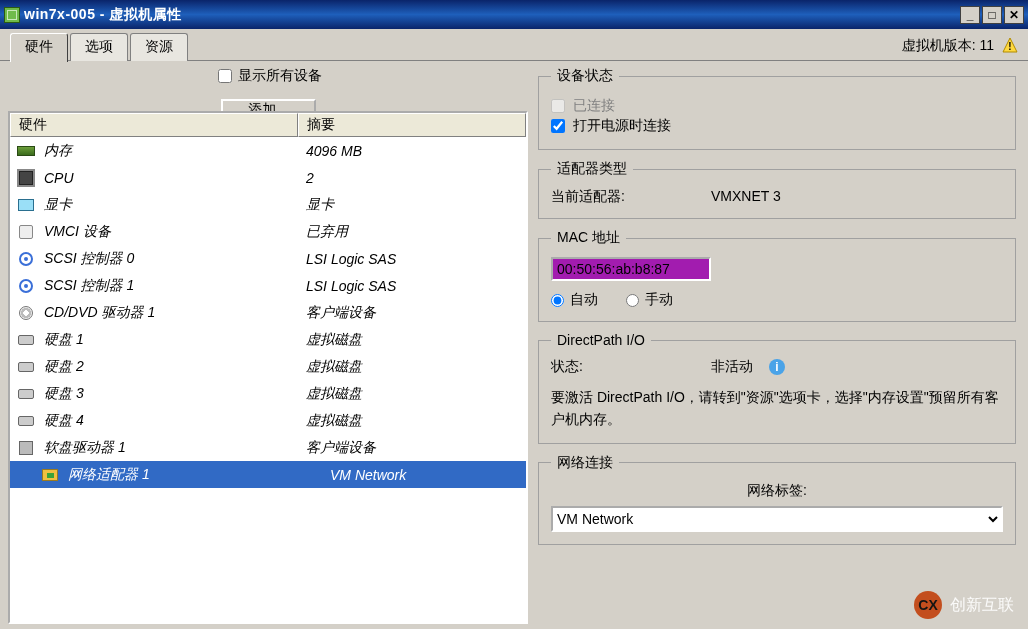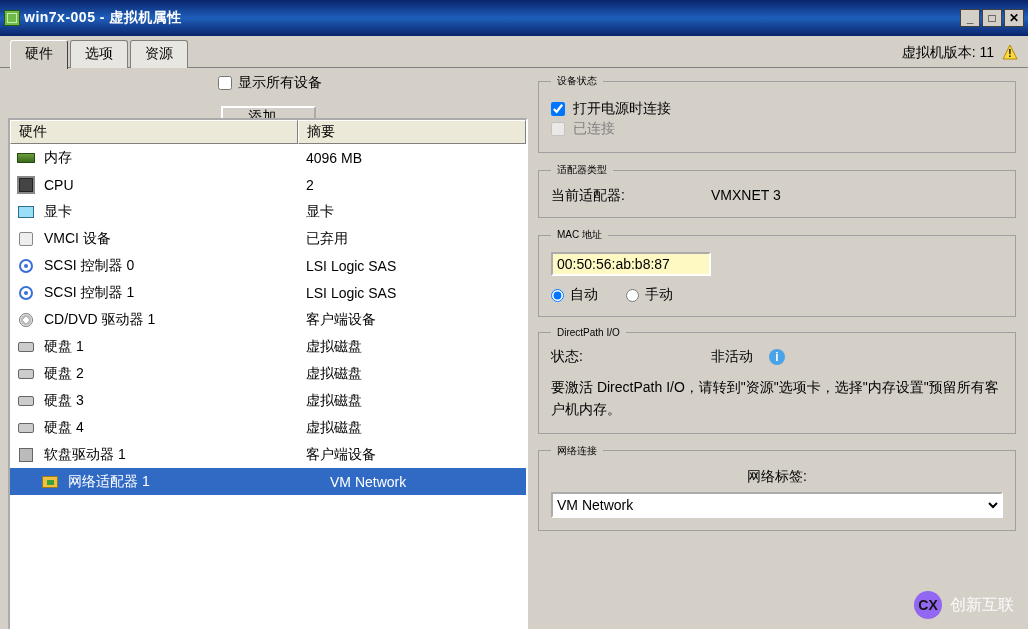--- a/index.html
+++ b/index.html
@@ -1,19 +1,19 @@
 <!DOCTYPE html>
 <html><head>
   <meta charset="utf-8">
   <style>
     * { box-sizing: border-box; margin: 0; padding: 0; font-family: "Microsoft YaHei", "SimSun", Tahoma, sans-serif; }
     body { background: #d4d0c8; width: 1028px; height: 629px; overflow: hidden; user-select: none; }
 
     
-    .titlebar { height: 36px; background: linear-gradient(to bottom, #0a246a, #1e5fbb 50%, #0a246a); color: #fff; display: flex; align-items: center; padding: 0 4px 0 4px; font-size: 14px; font-weight: bold; }
+    .titlebar { height: 29px; background: linear-gradient(to bottom, #0a246a, #1e5fbb 50%, #0a246a); color: #fff; display: flex; align-items: center; padding: 0 4px 0 4px; font-size: 14px; font-weight: bold; }
     .titlebar .app-icon { width: 16px; height: 16px; background:#6fbb4a; border:1px solid #2b5b12; margin-right: 4px; display:flex; align-items:center; justify-content:center; }
     .titlebar .app-icon::after { content:""; width:8px; height:8px; border:1px solid #c8e8b8; }
     .titlebar .title-text { flex: 1; letter-spacing: 0.5px; }
     .winbtns { display:flex; gap:2px; }
     .winbtn { width: 20px; height: 18px; background:#d4d0c8; border:1px solid #404040; display:flex; align-items:center; justify-content:center; font-size:12px; font-weight:bold; color:#000; cursor:default; }
 
     
     .tabsrow { position: relative; height: 32px; background:#d4d0c8; border-bottom:1px solid #808080; }
     .tabs { display:flex; align-items:flex-end; padding: 6px 0 0 10px; height: 32px; }
     .tab { padding: 4px 14px 5px; font-size: 14px; background:#d4d0c8; border:1px solid #808080; border-bottom:none; border-radius:3px 3px 0 0; margin-right:2px; cursor:default; background:#e8e6e0; }
@@ -31,21 +31,21 @@
     .chkrow input { width:14px; height:14px; }
     .btn95 { min-width: 95px; height: 18px; background:#d4d0c8; border:2px outset #fff; font-size:14px; padding: 0 10px; cursor:default; }
 
     .listbox { flex:1; border:2px inset #fff; background:#fff; overflow:hidden; margin-top:4px; }
     .listheader { display:flex; height:24px; background:#ece9d8; }
     .listheader .col { border:1px solid; border-color:#fff #808080 #808080 #fff; padding:2px 8px; font-size:14px; font-weight:normal; }
     .col-name { width: 288px; }
     .col-sum { flex:1; }
 
     .listbody { overflow:auto; height: calc(100% - 24px); }
-    .hwrow { display:flex; align-items:center; height: 27px; font-size:14px; cursor:default; }
+    .hwrow { display:flex; align-items:center; height: 27px; font-size:14px; cursor:default;font-style:italic; }
     .hwrow .ic { width:20px; height:20px; margin:0 8px 0 6px; display:flex; align-items:center; justify-content:center; font-size:14px; }
     .hwrow .nm { width: 254px; }
     .hwrow .sm { flex:1; padding-left:8px; }
     .hwrow.sel { background:#316ac5; color:#fff;padding-left:24px; }
 
     
     .ic-memory { background: linear-gradient(#6c9e3a,#3a6b1c); width:18px; height:10px; border:1px solid #2a4a15; }
     .ic-cpu { width:14px; height:14px; background:#444; border:1px solid #222; box-shadow: 0 0 0 2px #888; }
     .ic-video { width:16px; height:12px; background:#9adff7; border:1px solid #2a6f8f; }
     .ic-vmci { width:14px; height:14px; background:#eee; border:1px solid #888; border-radius:2px; }
@@ -54,44 +54,44 @@
     .ic-cd { width:14px; height:14px; border-radius:50%; background:radial-gradient(#fff 30%, #bbb 31% 60%, #eee 61%); border:1px solid #777; }
     .ic-disk { width:16px; height:10px; background:#ccc; border:1px solid #666; border-radius:2px; }
     .ic-floppy { width:14px; height:14px; background:#bbb; border:1px solid #666; }
     .ic-net { width:16px; height:12px; background:#f0c040; border:1px solid #9a7a20; position:relative; }
     .ic-net::after { content:""; position:absolute; left:4px; top:3px; width:7px; height:5px; background:#3aa33a; }
 
     
     .rightcol { flex:1; display:flex; flex-direction:column; gap:10px; padding-right:4px; }
 
     fieldset { border:1px solid #a0a0a0; padding: 10px 12px 12px 12px; font-size:14px; }
-    legend { padding: 0 6px; font-size:10px;margin-top:23px; }
+    legend { padding: 0 6px; font-size:14px;margin-top:23px; }
 
     .fg-row { display:flex; align-items:center; gap:8px; margin: 2px 0; }
     .fg-row input[type=checkbox], .fg-row input[type=radio] { width:14px; height:14px; }
     .disabled { color:#808080; }
 
     .adapter-row { display:flex; }
     .adapter-row .lbl { width:160px; }
 
-    .mac-input { width:160px; height:24px; border:2px inset #fff; background:#fef9c3; padding:0 4px; font-size:14px; font-family: inherit; }
+    .mac-input { width:160px; height:24px; border:2px inset #fff; background:#a21caf; padding:0 4px; font-size:14px; font-family: inherit; }
 
     .radio-row { display:flex; align-items:center; gap:28px; margin-top:10px; }
     .radio-item { display:flex; align-items:center; gap:6px; }
 
     .dp-row { display:flex; }
     .dp-row .lbl { width:160px; }
     .dp-info { display:flex; align-items:center; gap:16px; }
     .infoico { display:inline-block; width:16px; height:16px; border-radius:50%; background:#4aa3e8; color:#fff; text-align:center; font-size:12px; font-weight:bold; line-height:16px; font-style:normal; }
     .dp-note { margin-top:10px; line-height:1.6; }
 
     .net-select { width:100%; height:26px; border:2px inset #fff; background:#fff; font-size:14px; font-family:inherit; }
 
     .watermark { position:absolute; right:14px; bottom:10px; display:flex; align-items:center; gap:8px; color:#fff; font-size:16px; opacity:0.9; }
-    .watermark .logo { width:28px; height:28px; border-radius:50%; background:#8b5cf6; display:flex; align-items:center; justify-content:center; color:#000; font-weight:bold; font-size:14px; }
+    .watermark .logo { width:28px; height:28px; border-radius:50%; background:#c2410c; display:flex; align-items:center; justify-content:center; color:#000; font-weight:bold; font-size:14px; }
   </style>
 </head>
 <body>
 
 <div class="titlebar">
   <span class="app-icon"></span>
   <span class="title-text">win7x-005 - 虚拟机属性</span>
   <div class="winbtns">
     <div class="winbtn">_</div>
     <div class="winbtn">□</div>
@@ -224,27 +224,27 @@
             <span class="sm">VM Network</span>
           </div>
         </div>
     </div>
   </div>
 
   <div class="rightcol">
 
     <fieldset>
       <legend>设备状态</legend>
+      <div class="fg-row disabled">
+        <input type="checkbox" disabled="" style="">
+        <span>已连接</span>
+      </div>
       <div class="fg-row">
         <input type="checkbox" checked="" style="">
         <span>打开电源时连接</span>
-      </div>
-      <div class="fg-row disabled">
-        <input type="checkbox" disabled="" style="">
-        <span>已连接</span>
       </div>
     </fieldset>
 
     <fieldset>
       <legend>适配器类型</legend>
       <div class="adapter-row">
         <span class="lbl">当前适配器:</span>
         <span>VMXNET 3</span>
       </div>
     </fieldset>

